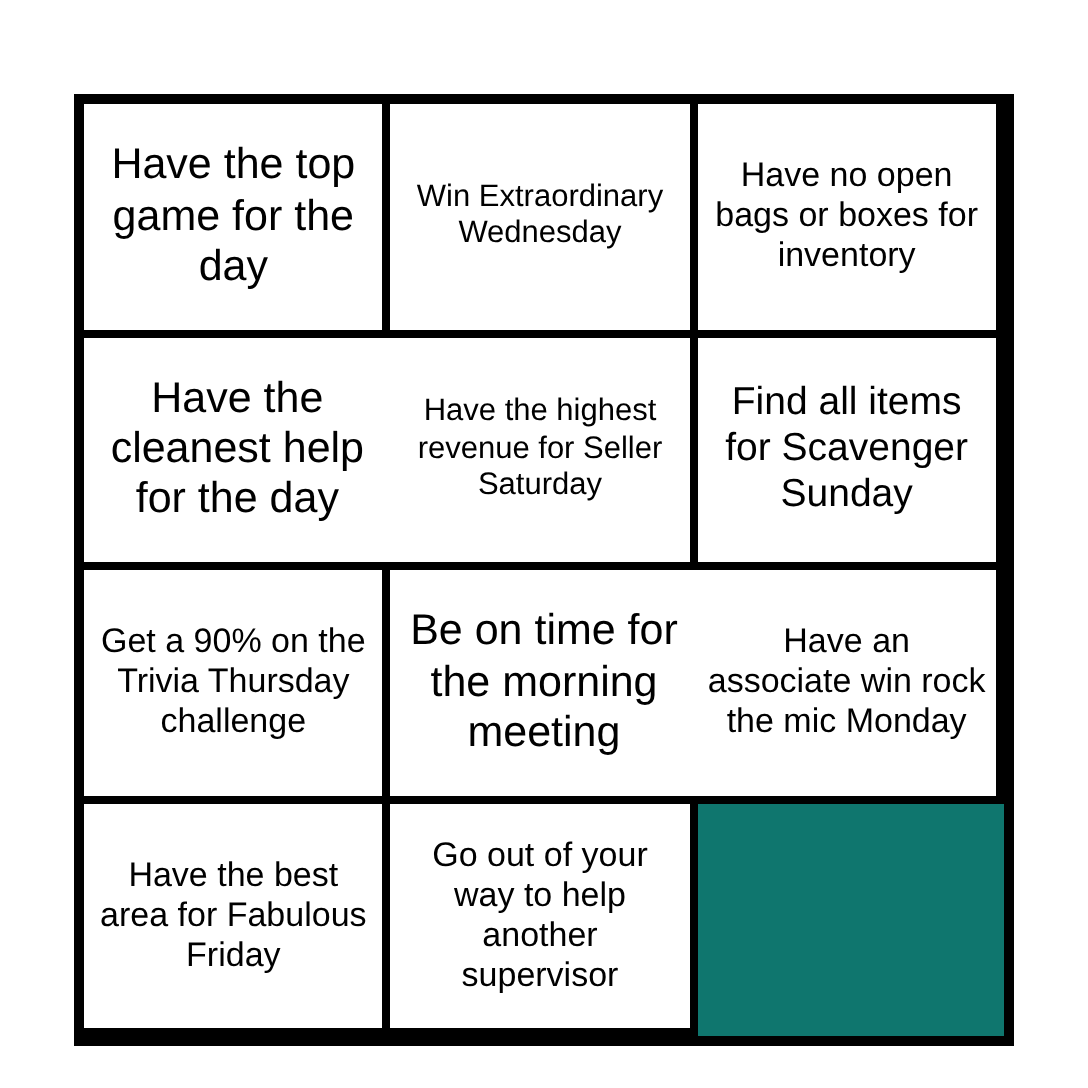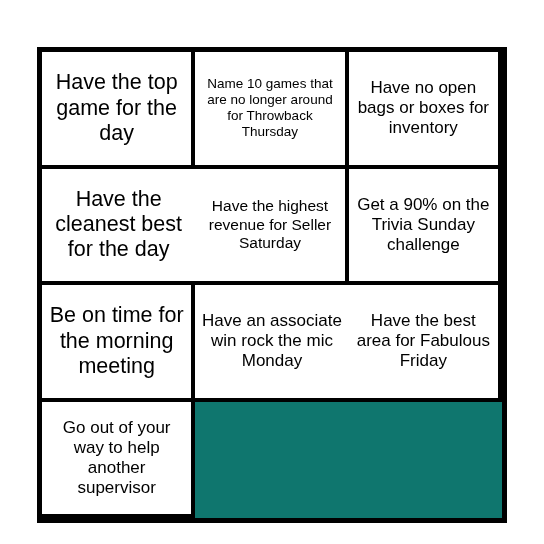--- a/index.html
+++ b/index.html
@@ -61,35 +61,38 @@
   .fs-xs  { font-size: 13.5px; }
 </style>
 </head>
 <body>
 
 <div id="bingo-card">
   <div class="bingo-cell">
       <span class="cell-text fs-xl">Have the top game for the day</span>
     </div>
   <div class="bingo-cell">
-      <span class="cell-text fs-xs">Name 10 games that are no longer around for Throwback Thursday</span>
+      <span class="cell-text fs-sm">Win Extraordinary Wednesday</span>
     </div>
   <div class="bingo-cell">
       <span class="cell-text fs-md">Have no open bags or boxes for inventory</span>
     </div>
 
   <div class="bingo-cell">
-      <span class="cell-text fs-xl">Have the cleanest best for the day</span>
+      <span class="cell-text fs-xl">Have the cleanest help for the day</span>
     </div>
   <div class="bingo-cell">
       <span class="cell-text fs-sm">Have the highest revenue for Seller Saturday</span>
     </div>
 
   <div class="bingo-cell">
-      <span class="cell-text fs-md">Get a 90% on the Trivia Sunday challenge</span>
+      <span class="cell-text fs-lg">Find all items for Scavenger Sunday</span>
+    </div>
+  <div class="bingo-cell">
+      <span class="cell-text fs-md">Get a 90% on the Trivia Thursday challenge</span>
     </div>
   <div class="bingo-cell">
       <span class="cell-text fs-xl">Be on time for the morning meeting</span>
     </div>
 
   <div class="bingo-cell">
       <span class="cell-text fs-md">Have an associate win rock the mic Monday</span>
     </div>
   <div class="bingo-cell">
       <span class="cell-text fs-md">Have the best area for Fabulous Friday</span>

